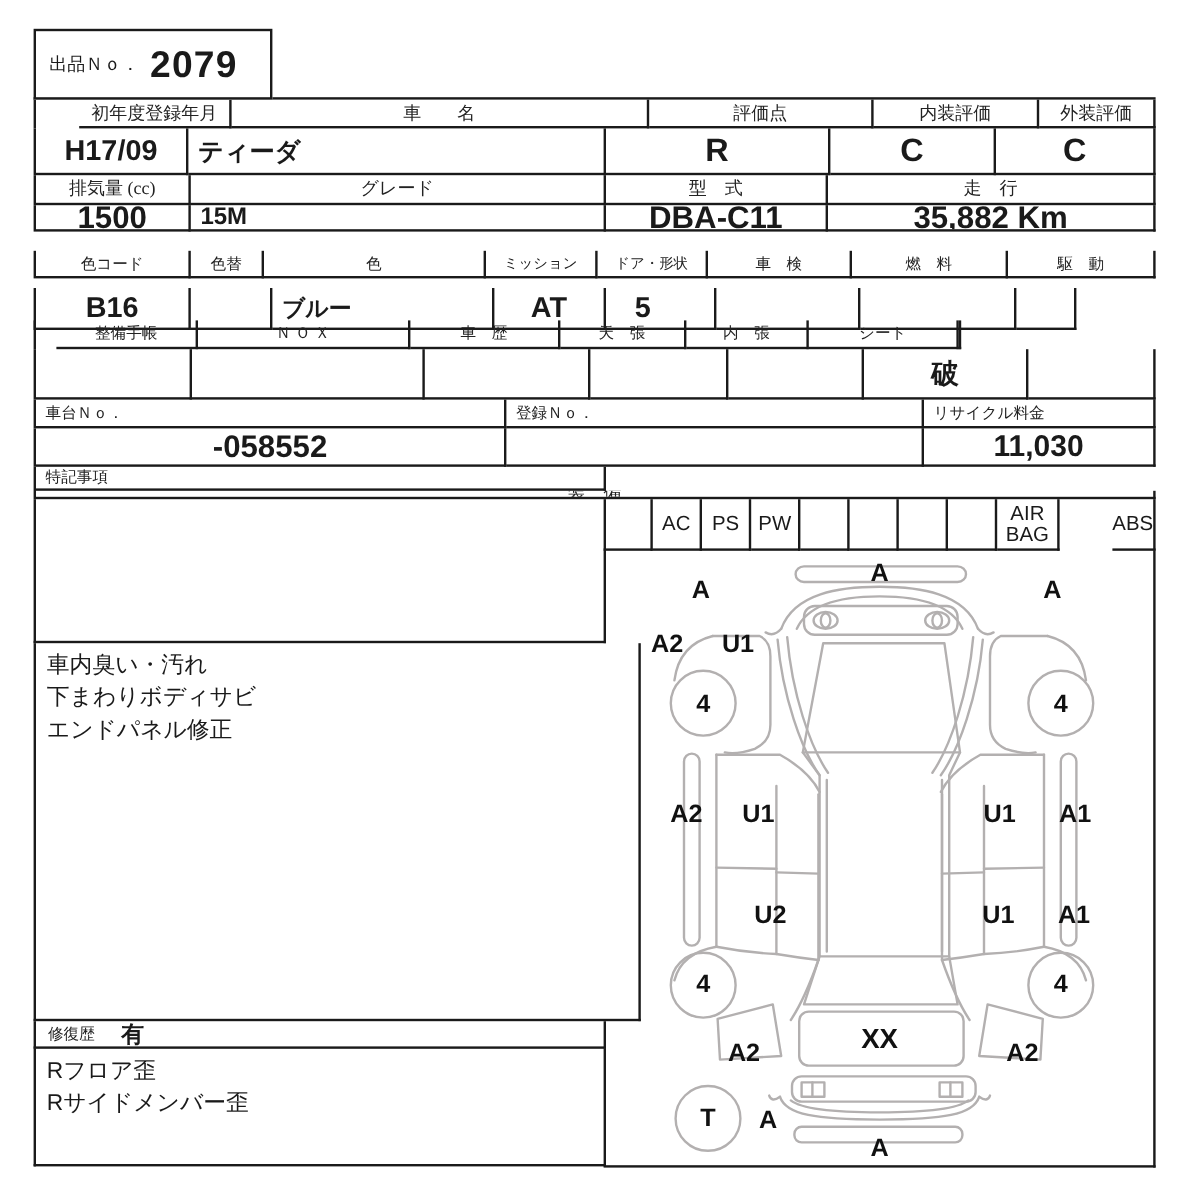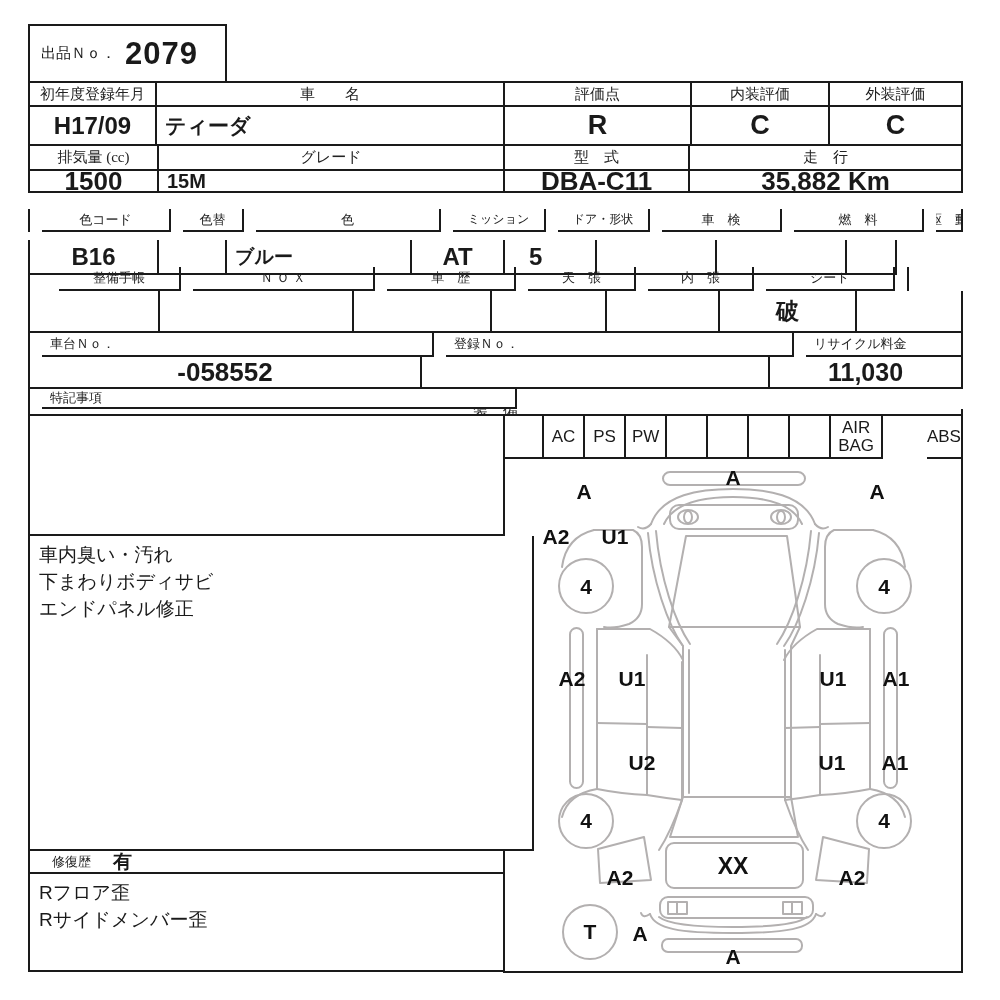--- a/index.html
+++ b/index.html
@@ -6,21 +6,21 @@
   .sheet{position:relative;width:1000px;height:1000px;background:#fff;
          font-family:"Liberation Sans","DejaVu Sans",sans-serif;color:#1a1a1a;}
   .abs{position:absolute;box-sizing:border-box;}
   
   .row{display:flex;border-left:2px solid #1a1a1a;}
   .row.topline{border-top:2px solid #1a1a1a;}
   .cell{box-sizing:border-box;border-right:2px solid #1a1a1a;border-bottom:2px solid #1a1a1a;
         display:flex;align-items:center;justify-content:center;overflow:hidden;white-space:nowrap;}
   .cell.grow{flex:1;}
   .hdr{font-family:"Liberation Serif","DejaVu Serif",serif;font-size:15px;color:#222;font-weight:400;}
-  .hdr.sm{font-size:13px;margin-left:12px;}
+  .hdr.sm{font-size:13px;}
   .val{font-weight:700;}
   .al{justify-content:flex-start;padding-left:8px;}
   .box{border-left:2px solid #1a1a1a;border-right:2px solid #1a1a1a;border-bottom:2px solid #1a1a1a;}
   
   .lotbox{left:28px;top:24px;width:199px;height:59px;border:2px solid #1a1a1a;background:#fff;
           display:flex;align-items:center;gap:9px;padding-left:11px;z-index:3;}
   .lotlabel{font-family:"Liberation Serif","DejaVu Serif",serif;font-size:15px;}
   .lotnum{font-size:31px;font-weight:700;letter-spacing:1px;}
   
   .notes-text{padding:5px 9px;font-size:19px;line-height:27px;white-space:pre-line;}
@@ -39,21 +39,21 @@
 </head>
 <body>
 
 <div class="sheet">
 
   <div class="abs lotbox">
     <span class="lotlabel">出品Ｎｏ．</span>
     <span class="lotnum">2079</span>
   </div>
 
-  <div class="abs row topline" style="left:28px;top:81px;width:935px;height:26px;">
+  <div class="abs row topline" style="left:28px;top:81px;width:935px;height:26px;padding-left:36px;">
     <div class="cell hdr" style="width:127px">初年度登録年月</div>
     <div class="cell hdr" style="width:348px">車　　名</div>
     <div class="cell hdr" style="width:187px">評価点</div>
     <div class="cell hdr" style="width:138px">内装評価</div>
     <div class="cell hdr grow">外装評価</div>
   </div>
 
   <div class="abs row" style="left:28px;top:107px;width:935px;height:39px;">
     <div class="cell val" style="width:127px;font-size:24px">H17/09</div>
     <div class="cell val al" style="width:348px;font-size:21px">ティーダ</div>
@@ -91,21 +91,21 @@
     <div class="cell val" style="width:129px;font-size:24px">B16</div>
     <div class="cell val" style="width:68px"></div>
     <div class="cell val al" style="width:185px;font-size:19px">ブルー</div>
     <div class="cell val" style="width:93px;font-size:24px">AT</div>
     <div class="cell val al" style="width:92px;font-size:24px;padding-left:24px">5</div>
     <div class="cell val" style="width:120px"></div>
     <div class="cell val" style="width:130px"></div>
     <div class="cell val grow"></div>
   </div>
 
-  <div class="abs row" style="left:28px;top:267px;width:881px;height:24px;padding-left:17px;">
+  <div class="abs row" style="left:28px;top:267px;width:773px;height:24px;padding-left:17px;">
     <div class="cell hdr sm" style="width:130px">整備手帳</div>
     <div class="cell hdr sm" style="width:194px">Ｎ Ｏ Ｘ</div>
     <div class="cell hdr sm" style="width:138px">車　歴</div>
     <div class="cell hdr sm" style="width:115px">天　張</div>
     <div class="cell hdr sm" style="width:113px">内　張</div>
     <div class="cell hdr sm" style="width:137px">シート</div>
     <div class="cell hdr sm grow">Ｆ ガラス</div>
   </div>
 
   <div class="abs row" style="left:28px;top:291px;width:935px;height:42px;">

